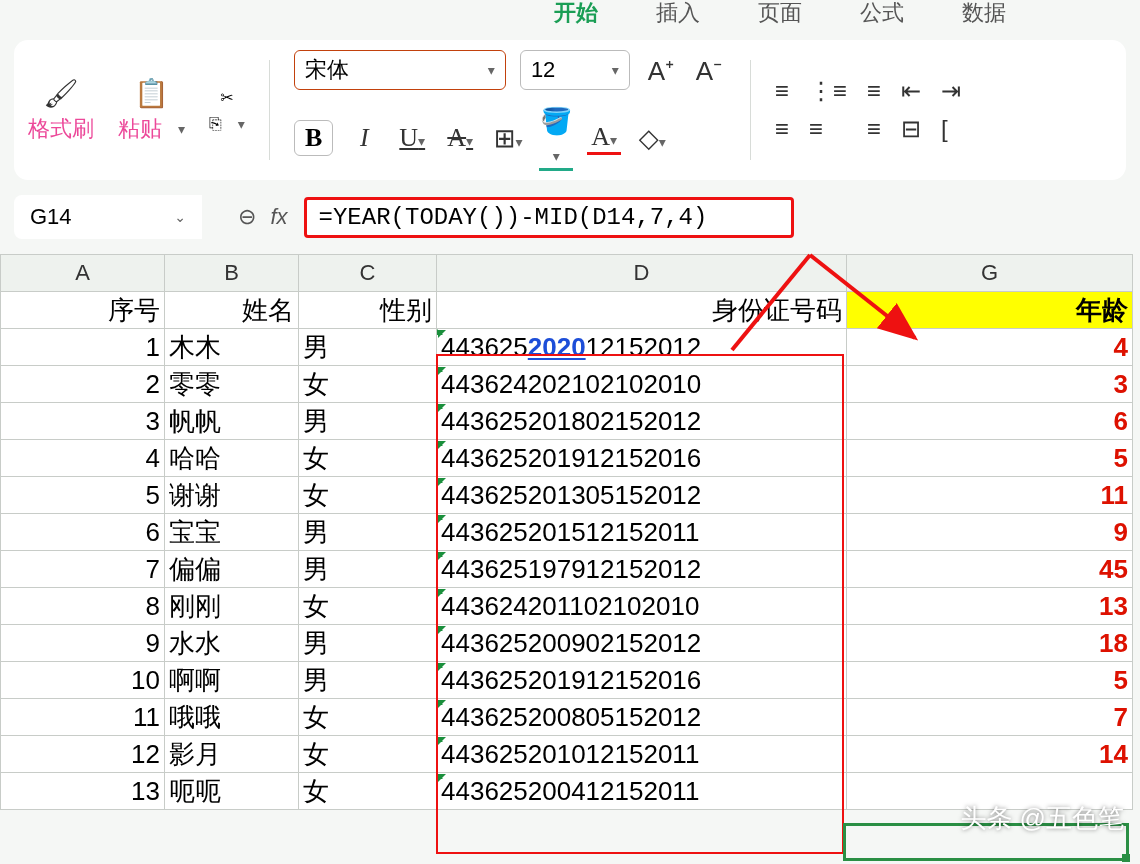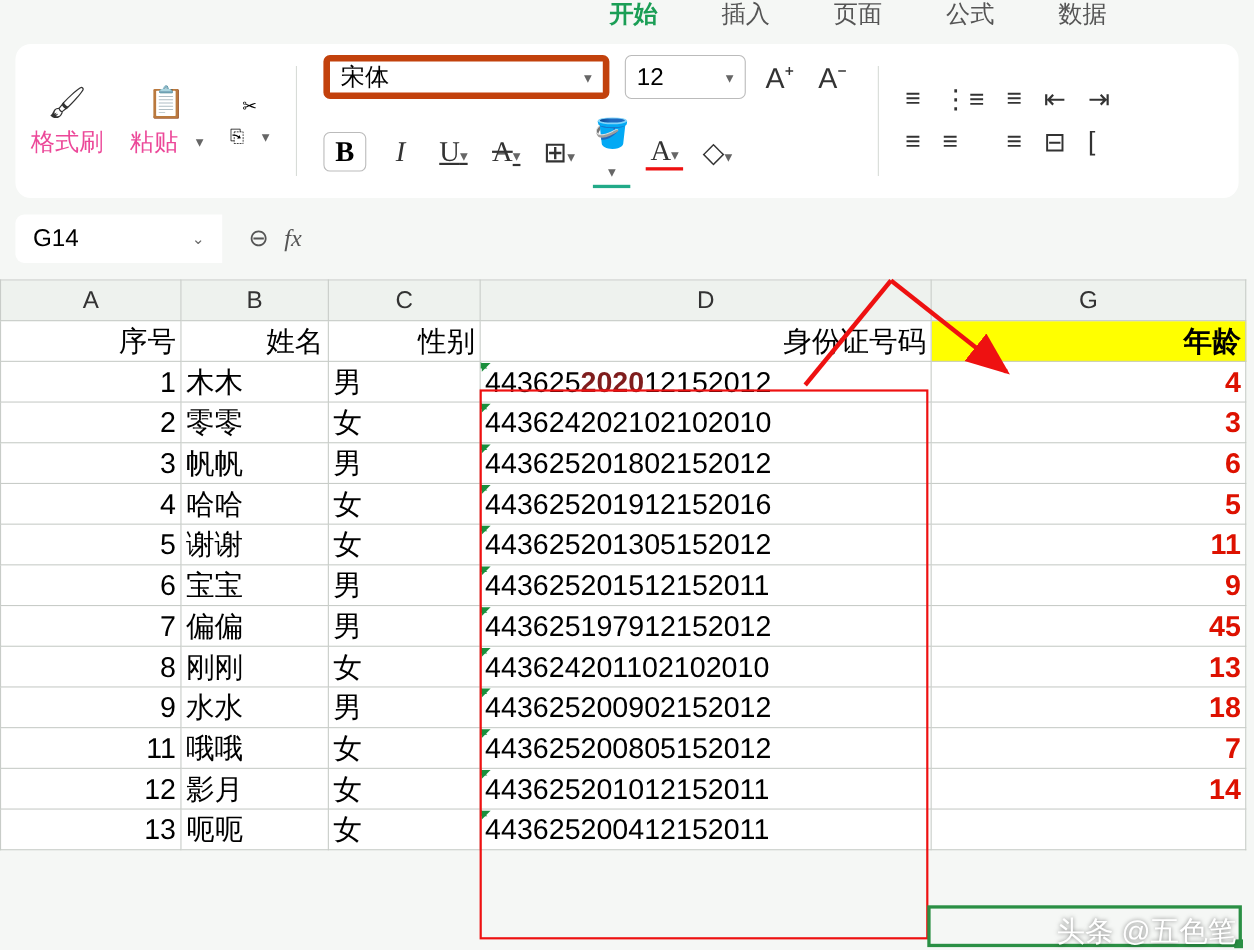--- a/index.html
+++ b/index.html
@@ -11,60 +11,60 @@
 .menubar .active { color: #1a9e55; font-weight: bold; }
 
 
 .ribbon { background: #fff; border-radius: 14px; margin: 10px 14px 0 14px; height: 140px; display: flex; align-items: center; padding: 8px 14px; gap: 24px; }
 .rib-group { display: flex; flex-direction: column; align-items: center; gap: 4px; }
 .rib-group .ico { font-size: 28px; color: #333; }
 .rib-group .lbl { font-size: 22px; color: #ec4899; }
 .rib-col { display: flex; flex-direction: column; gap: 8px; align-items: center;}
 .rib-divider { width: 1px; height: 100px; background: #d8dcd8; }
 .rib-row { display: flex; align-items: center; gap: 14px; }
-.font-sel { width: 260px; height: 40px; border: 6px solid #c2410c; border-radius: 6px; display: flex; align-items: center; justify-content: space-between; padding: 0 10px; font-size: 22px; }
+.font-sel { width: 212px; height: 40px; border: 1px solid #c2410c; border-radius: 6px; display: flex; align-items: center; justify-content: space-between; padding: 0 10px; font-size: 22px; }
 .size-sel { width: 110px; height: 40px; border: 1px solid #bbb; border-radius: 6px; display: flex; align-items: center; justify-content: space-between; padding: 0 10px; font-size: 22px; }
 .mini-btn { font-size: 26px; color:#333; width:34px; text-align:center;}
 .bold-box { border:1px solid #bbb; border-radius:6px; padding:2px 10px; font-weight:bold; font-family:"Times New Roman"; font-size:26px;}
 .red-underline { border-bottom:3px solid #e11; padding-bottom:0;}
 .green-underline { border-bottom:3px solid #2a8; padding-bottom:0;}
 .align-grid { display:grid; grid-template-columns:repeat(5,auto); grid-template-rows:repeat(2,auto); gap:10px 20px; font-size:24px; color:#333;}
 
 
-.fx-row { display:flex; align-items:center; margin:14px 14px 0 14px; height:46px; gap:4px;}
+.fx-row { display:flex; align-items:center; margin:14px 14px 0 14px; height:46px; gap:16px;}
 .namebox { background:#fff; width:188px; height:44px; border-radius:8px 0 0 8px; display:flex; align-items:center; justify-content:space-between; padding:0 16px; font-size:22px; font-family:Arial;}
 .fx-icons { display:flex; align-items:center; gap:14px; font-size:22px; color:#555; padding-left:20px;}
 .formula-box { border:3px solid #e11; border-radius:4px; padding:4px 12px; font-family:"Courier New",monospace; font-size:24px; background:#fff; min-width:490px;}
 
 
 .sheet-wrap { margin-top:14px; display:flex; } 
 table.sheet { border-collapse:collapse; background:#fff; table-layout:fixed;}
 table.sheet td, table.sheet th { border:1px solid #c8ccc8; height:37px; font-size:26px; padding:0 4px; vertical-align:middle; }
 table.sheet th { background:#eef2ee; font-weight:normal; text-align:center; font-family:Arial; font-size:22px; color:#333;}
 .col-A{width:164px;} .col-B{width:134px;} .col-C{width:138px;} .col-D{width:410px;} .col-G{width:286px;}
 .seq { text-align:right; padding-right:6px;}
 .name-c, .gender-c { text-align:left; padding-left:2px;}
 .idcell { text-align:left; font-family:Arial; letter-spacing:0px; position:relative;}
 .idcell::before { content:''; position:absolute; top:0; left:0; border-left:6px solid #1a8f3c; border-top:6px solid transparent; border-bottom:0; transform:rotate(0deg); width:0;height:0;}
 .idcell .tri { position:absolute; top:1px; left:1px; width:0; height:0; border-top:8px solid #1a8f3c; border-right:8px solid transparent;}
 .agecell { text-align:right; color:#d10; font-weight:bold; font-family:Arial; padding-right:8px;}
-.hl-year { color:#7f1d1d; font-weight:bold;}
+.hl-year { color:#1d4ed8; font-weight:bold;text-decoration:underline;}
 .hdr-row td { font-size:26px; text-align:right; padding-left:4px;}
 .hdr-age { background:#ffff00; font-weight:bold;margin-top:27px;}
 
 
 .frameD { position:absolute; border:2px solid #e11; top:354px; left:436px; width:408px; height:500px; pointer-events:none;}
 .selG { position:absolute; border:3px solid #2a8f44; top:823px; left:843px; width:286px; height:38px; pointer-events:none; background:transparent;}
 .selG::after{content:''; position:absolute; right:-4px; bottom:-4px; width:8px; height:8px; background:#2a8f44;}
 
 
 svg.arrow { position:absolute; top:250px; left:720px; width:220px; height:115px; pointer-events:none;}
 
 
-.watermark { position:absolute; right:16px; bottom:0; color:#fff; font-size:26px; text-shadow:0 0 4px rgba(0,0,0,.5);}
+.watermark { position:absolute; right:16px; bottom:28px; color:#fff; font-size:26px; text-shadow:0 0 4px rgba(0,0,0,.5);}
 .chev { font-size:14px; color:#666;}
 .dd-wrap { display:flex; align-items:center; gap:16px;}
 </style>
 </head>
 <body>
 
 <div class="menubar">
   <span class="tab active">开始</span>
   <span class="tab">插入</span>
   <span class="tab">页面</span>
@@ -133,21 +133,24 @@
   </div>
 </div>
 
 <div class="fx-row">
   <div class="namebox">
     <span>G14</span>
     <span class="chev">⌄</span>
   </div>
   <div class="fx-icons">
     <span>⊖</span>
-    <span style="font-style:italic;font-family:Liberation Serif, serif">fx</span>
+    <span style="font-style:italic;font-family:Liberation Sans, sans-serif">fx</span>
+  </div>
+  <div class="formula-box">
+    <span>=YEAR(TODAY())-MID(D14,7,4)</span>
   </div>
 </div>
 
 <div class="sheet-wrap">
 <table class="sheet">
   <colgroup>
         <col class="col-A">
         <col class="col-B">
         <col class="col-C">
         <col class="col-D">
@@ -227,20 +230,27 @@
           <td class="agecell">13</td>
         </tr>
         <tr>
           <td class="seq">9</td>
           <td class="name-c">水水</td>
           <td class="gender-c">男</td>
           <td class="idcell"><span class="tri"></span>443625200902152012</td>
           <td class="agecell">18</td>
         </tr>
         <tr>
+          <td class="seq">10</td>
+          <td class="name-c">啊啊</td>
+          <td class="gender-c">男</td>
+          <td class="idcell"><span class="tri"></span>443625201912152016</td>
+          <td class="agecell">5</td>
+        </tr>
+        <tr>
           <td class="seq">11</td>
           <td class="name-c">哦哦</td>
           <td class="gender-c">女</td>
           <td class="idcell"><span class="tri"></span>443625200805152012</td>
           <td class="agecell">7</td>
         </tr>
         <tr>
           <td class="seq">12</td>
           <td class="name-c">影月</td>
           <td class="gender-c">女</td>

